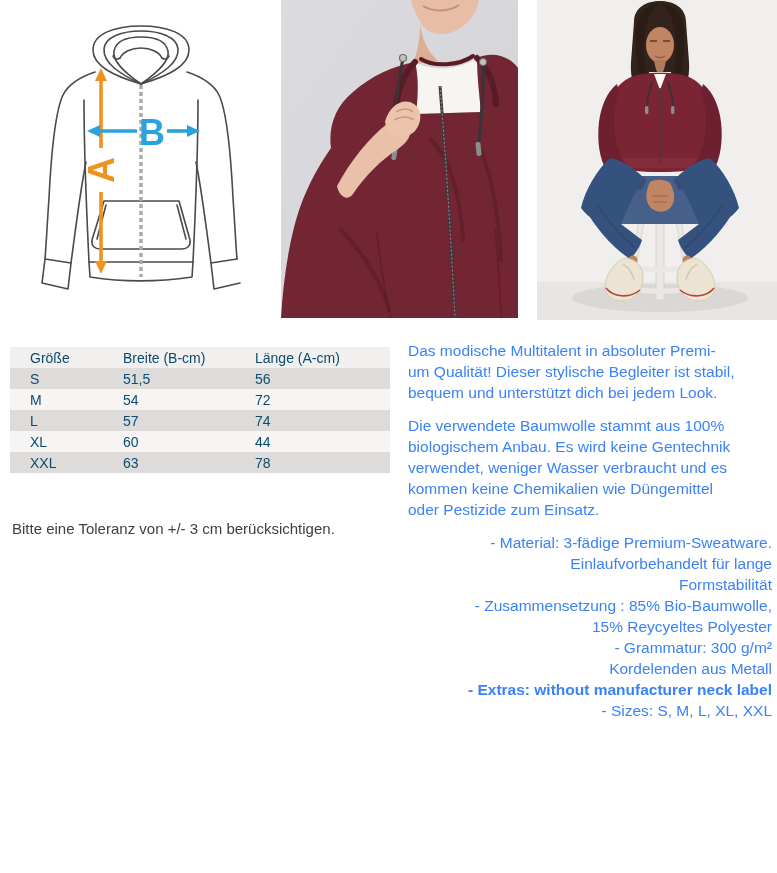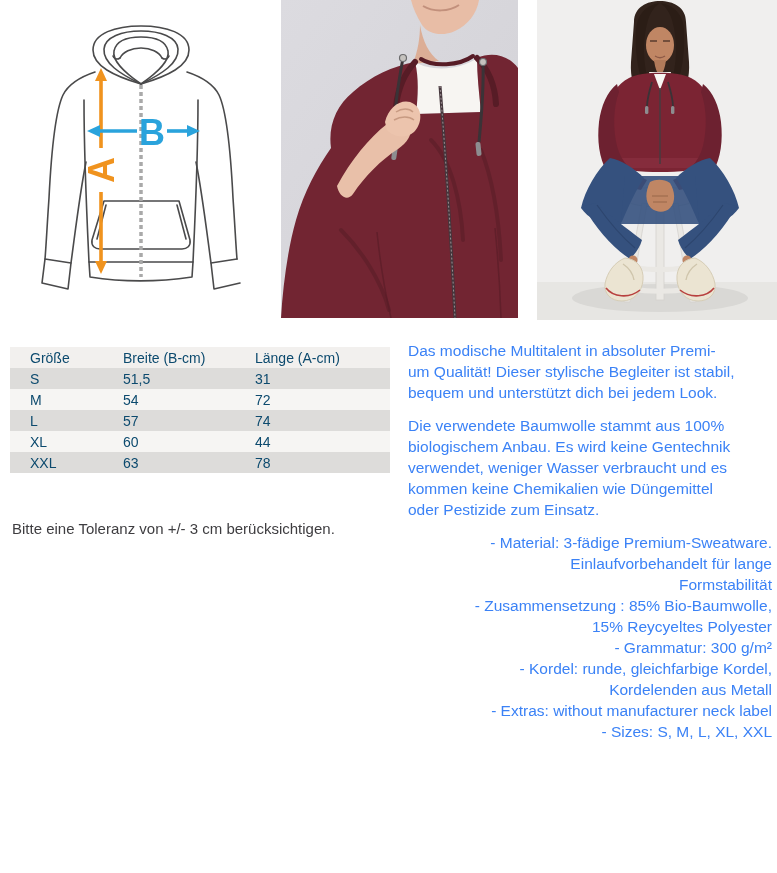--- a/index.html
+++ b/index.html
@@ -217,21 +217,21 @@
   <div class="table-wrap">
     <div class="trow thead">
         <div class="tcell">Größe</div>
         <div class="tcell">Breite (B-cm)</div>
         <div class="tcell">Länge (A-cm)</div>
       </div>
     <div>
         <div class="trow shade">
           <div class="tcell">S</div>
           <div class="tcell">51,5</div>
-          <div class="tcell">31</div>
+          <div class="tcell">56</div>
         </div>
         <div class="trow light">
           <div class="tcell">M</div>
           <div class="tcell">54</div>
           <div class="tcell">72</div>
         </div>
         <div class="trow shade">
           <div class="tcell">L</div>
           <div class="tcell">57</div>
           <div class="tcell">74</div>
@@ -256,20 +256,19 @@
         <p class="para">Das modische Multitalent in absoluter Premi-<br>um Qualität! Dieser stylische Begleiter ist stabil,<br>bequem und unterstützt dich bei jedem Look.</p>
         <p class="para">Die verwendete Baumwolle stammt aus 100%<br>biologischem Anbau. Es wird keine Gentechnik<br>verwendet, weniger Wasser verbraucht und es<br>kommen keine Chemikalien wie Düngemittel<br>oder Pestizide zum Einsatz.</p>
       </div>
     <div class="spec-lines">
         <div class="spec-line" style="padding-left: 0px;">- Material: 3-fädige Premium-Sweatware.</div>
         <div class="spec-line" style="padding-left: 78px;">Einlaufvorbehandelt für lange</div>
         <div class="spec-line" style="padding-left: 78px;">Formstabilität</div>
         <div class="spec-line" style="padding-left: 0px;">- Zusammensetzung : 85% Bio-Baumwolle,</div>
         <div class="spec-line" style="padding-left: 160px;">15% Reycyeltes Polyester</div>
         <div class="spec-line" style="padding-left: 0px;">- Grammatur: 300 g/m²</div>
-        <div class="spec-line" style="padding-left: 0px;">- Kordel: runde, gleichfarbige Kordel,</div>
         <div class="spec-line" style="padding-left: 66px;">Kordelenden aus Metall</div>
-        <div class="spec-line" style="padding-left: 0px;">- Extras: without manufacturer neck label</div>
+        <div class="spec-line" style="padding-left: 0px; font-weight: bold;">- Extras: without manufacturer neck label</div>
         <div class="spec-line" style="padding-left: 0px;">- Sizes: S, M, L, XL, XXL</div>
       </div>
   </div>
 
 </div>
 
 </body></html>

